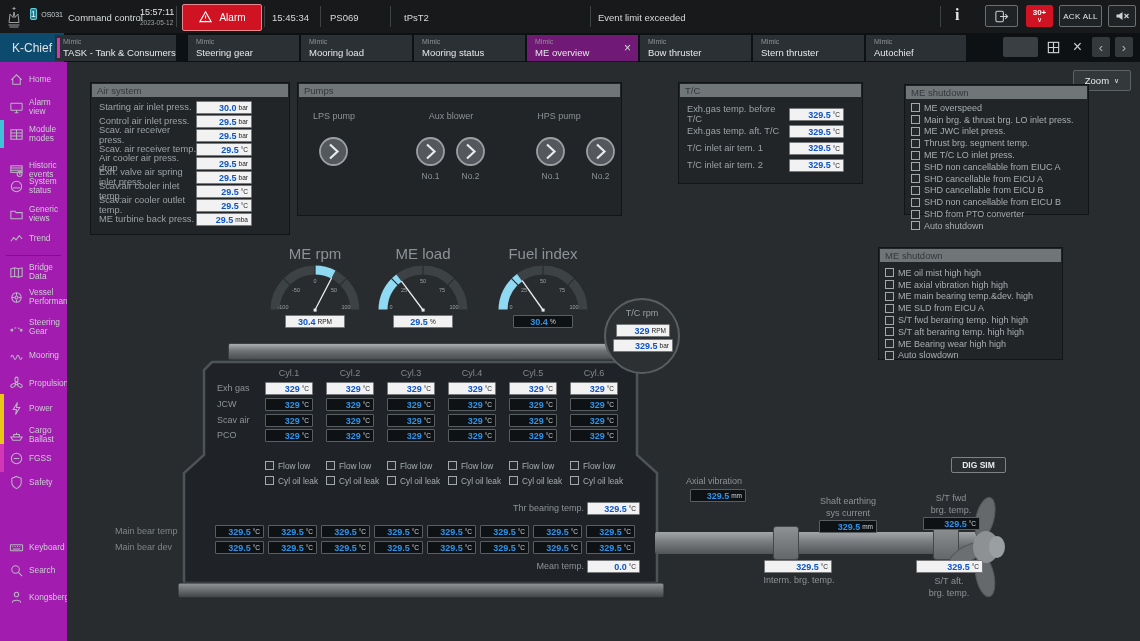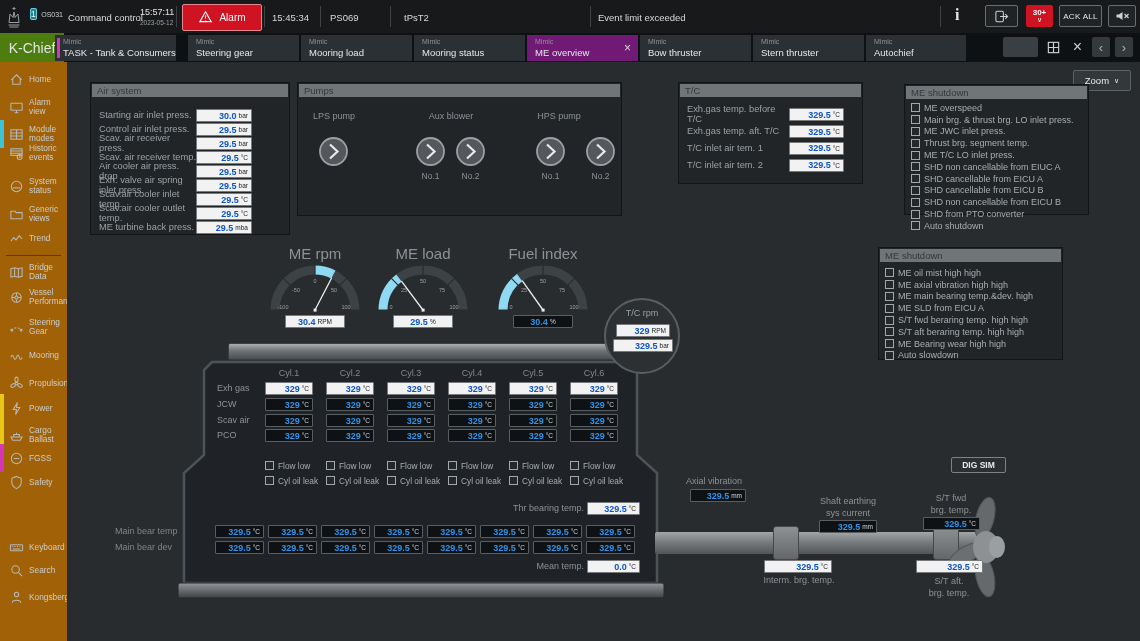--- a/index.html
+++ b/index.html
@@ -20,32 +20,32 @@
     color:#fff;font-size:10px;}
   .sq-btn{position:absolute;top:5px;height:22px;border:1px solid #6a6f72;border-radius:2px;
     background:#202325;display:flex;align-items:center;justify-content:center;box-sizing:border-box;}
   .red-btn{background:#cf1322;border-color:#cf1322;color:#fff;flex-direction:column;line-height:8px;}
   .red-btn .c{font-size:8px;font-weight:bold;}
   .red-btn .v{font-size:7px;margin-top:-1px;}
   .ackall{font-size:8px;color:#e4e6e7;letter-spacing:.3px;}
   .info-i{font-family:"Liberation Serif",serif;font-size:16px;font-weight:bold;color:#e4e6e7;}
   
   .tabbar{position:absolute;left:0;top:33px;width:1140px;height:29px;background:#0e1113;}
-  .brand{position:absolute;left:0;top:0;width:64px;height:29px;background:#4d7c0f;
-    display:flex;align-items:center;justify-content:center;font-size:14px;color:#e2e4e5;}
+  .brand{position:absolute;left:0;top:0;width:64px;height:29px;background:#0c4a6e;
+    display:flex;align-items:center;justify-content:center;font-size:12px;color:#e2e4e5;}
   .tab{position:absolute;top:2px;height:26px;background:#2b3034;box-sizing:border-box;}
   .tab.active{background:#701a75;}
   .tab .tk{position:absolute;left:8px;top:3px;font-size:7px;color:#8d9295;}
   .tab .tl{position:absolute;left:8px;bottom:3px;font-size:9.5px;color:#e6e8e9;white-space:nowrap;}
   .tab .accent{position:absolute;left:2px;top:3px;bottom:3px;width:3px;background:#d437b6;}
   .tab .tx{position:absolute;right:7px;top:7px;font-size:12px;color:#d9dcdd;line-height:12px;}
   .tbtn{position:absolute;top:4px;height:20px;display:flex;align-items:center;justify-content:center;
     color:#ccd0d2;border-radius:2px;}
   
-  .sidebar{position:absolute;left:0;top:62px;width:67px;height:579px;background:#a16207;}
+  .sidebar{position:absolute;left:0;top:62px;width:67px;height:579px;background:#a21caf;}
   .sitem{position:absolute;left:0;width:67px;height:28px;display:flex;align-items:center;
     padding-left:9px;box-sizing:border-box;}
   .sitem svg{width:15px;height:15px;flex:none;color:#b4b9bc;}
   .sitem .sl{margin-left:5px;font-size:8.3px;line-height:9px;color:#c9cdd0;}
   .sdiv{position:absolute;left:6px;width:55px;height:1px;background:#3c4043;}
   .sbar{position:absolute;left:0;width:3.5px;height:28px;}
   
   .main{position:absolute;left:67px;top:62px;width:1073px;height:579px;background:#292c2f;}
   .panel{position:absolute;background:#212528;border:1px solid #121517;box-sizing:border-box;}
   .panel .hd{height:13px;background:#707578;color:#33383c;font-size:9.5px;line-height:13px;
@@ -220,21 +220,21 @@
         </svg>
       <span class="sl">Alarm view</span>
     </div>
     <div class="sitem" style="top:58px;">
       <svg viewBox="0 0 16 16" fill="none" stroke="currentColor" stroke-width="1.1">
           <rect x="2" y="3" width="12" height="10"></rect>
           <path d="M2 6.3h12M2 9.6h12M8 3v10"></path>
         </svg>
       <span class="sl">Module modes</span>
     </div>
-    <div class="sitem" style="top:77px;">
+    <div class="sitem" style="top:94px;">
       <svg viewBox="0 0 16 16" fill="none" stroke="currentColor" stroke-width="1.1">
           <rect x="2" y="3" width="12" height="7"></rect>
           <path d="M2 5.4h12M2 7.7h12"></path>
           <circle cx="11.3" cy="11.8" r="2.6"></circle>
           <path d="M11.3 10.5v1.4h1.1"></path>
         </svg>
       <span class="sl">Historic events</span>
     </div>
     <div class="sitem" style="top:110px;">
       <svg viewBox="0 0 16 16" fill="none" stroke="currentColor" stroke-width="1.1">
@@ -343,21 +343,21 @@
 
   <main class="main">
 
     <div class="btn" style="left:1006px;top:8px;width:58px;height:21px;background:#33383b;border-color:#5d6265;font-size:9.5px;gap:5px;">
       <span>Zoom</span>
       <span style="font-size:7px;">∨</span>
     </div>
 
     <section class="panel" style="left:23px;top:20px;width:200px;height:153px;">
       <div class="hd">Air system</div>
-      <div class="airrows" style="padding:10px 37px 0 8px;">
+      <div class="airrows" style="padding:2px 37px 0 8px;">
 
           <div class="prow" style="margin-top:1.6px;">
             <span class="plabel">Starting air inlet press.</span>
             <span class="vb light" style="width:56px;">
               <b>30.0</b>
               <i>bar</i>
             </span>
           </div>
 
           <div class="prow" style="margin-top:1.6px;">

